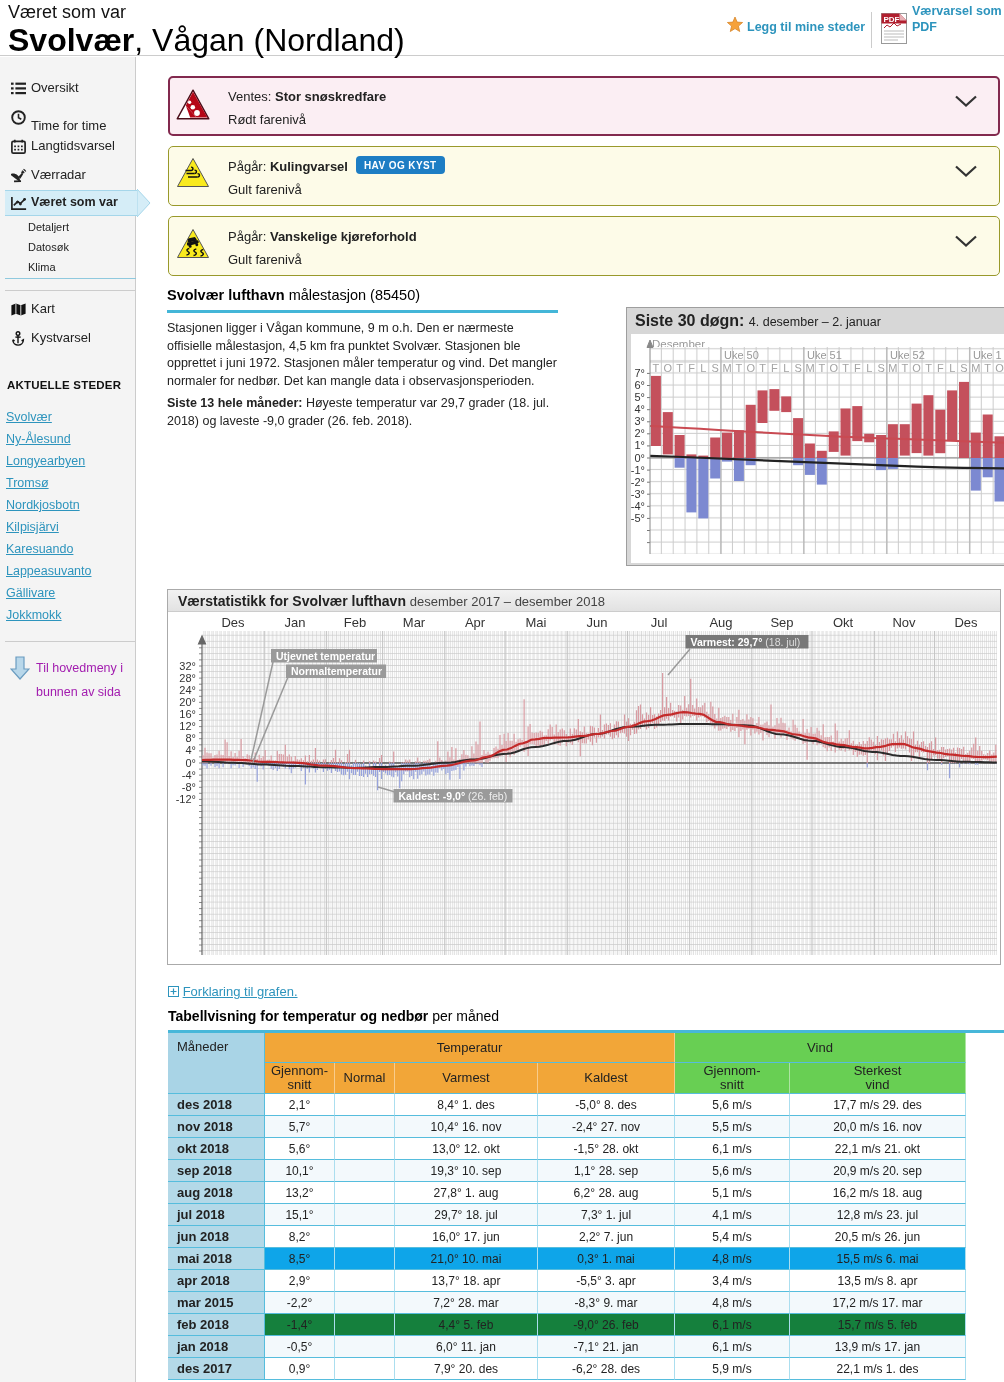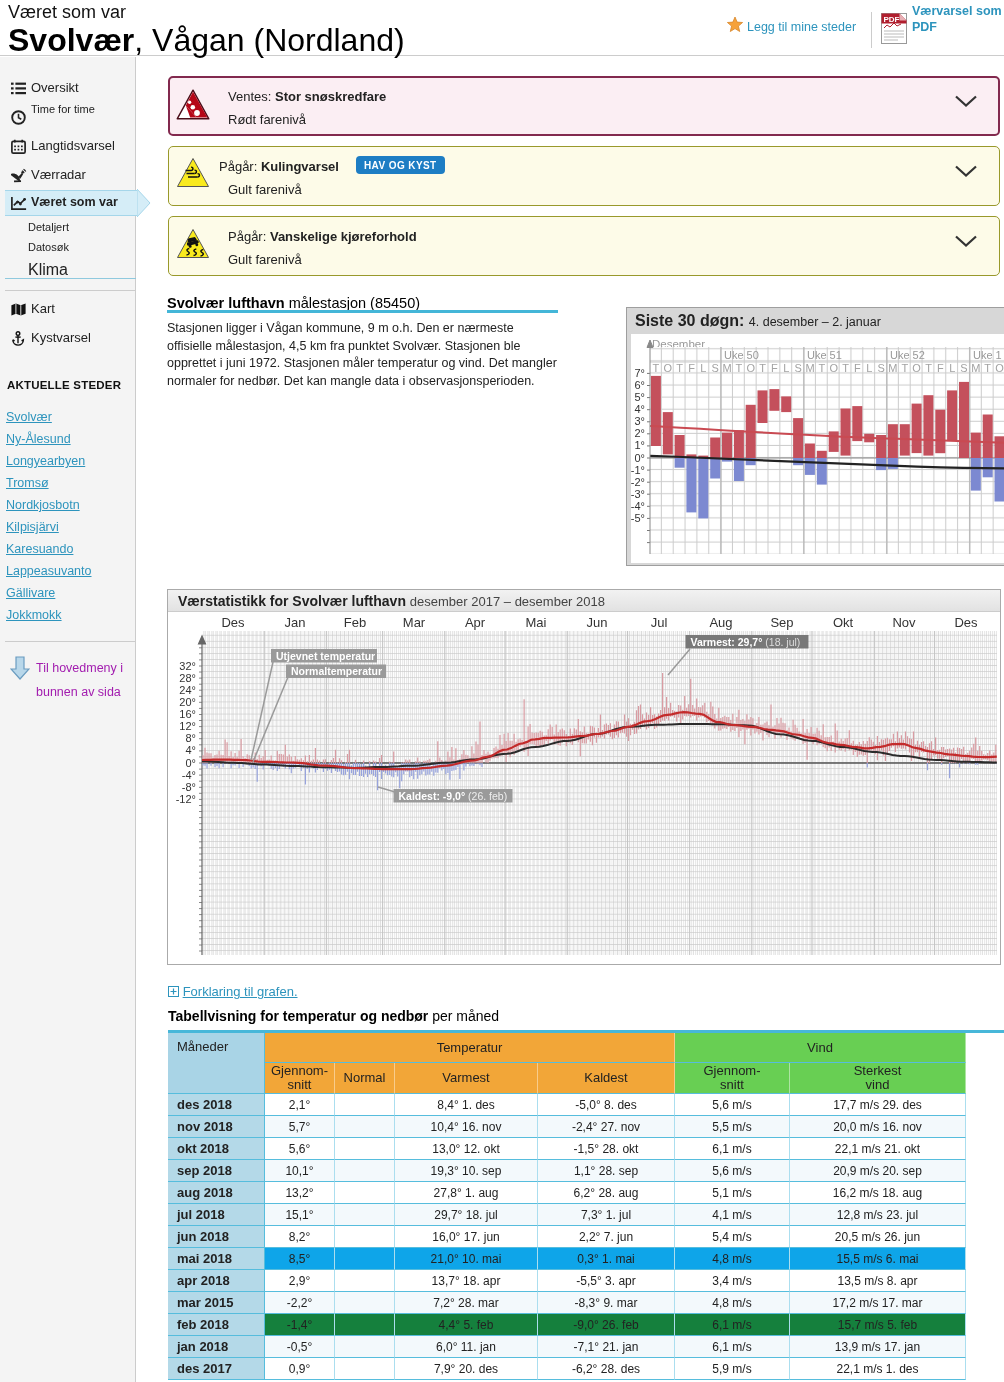--- a/index.html
+++ b/index.html
@@ -10,21 +10,21 @@
 </style></head>
 <body>
 <div class="abs" style="left:0;top:0;width:1004px;height:56px;border-bottom:1px solid #ccc"></div>
 <div class="abs" style="left:8px;top:2px;font-size:18px;color:#111">Været som var</div>
 <div class="abs" style="left:8px;top:22px;font-size:32px;color:#000;white-space:nowrap"><b>Svolvær</b>, Vågan (Nordland)</div>
 <div class="abs" style="left:727px;top:17px">
 <svg width="16" height="15" viewBox="0 0 16 15">
       <path d="M8 0l2.1 5.1 5.5.4-4.2 3.6 1.3 5.4L8 11.6l-4.7 2.9 1.3-5.4L.4 5.5l5.5-.4z" fill="#f6a23b" stroke="#d8862a" stroke-width="0.8"></path>
     </svg>
 </div>
-<div class="abs teal" style="left:747px;top:20px;font-size:12.5px;font-weight:normal">Legg til mine steder</div>
+<div class="abs teal" style="left:747px;top:20px;font-size:12.5px;font-weight:bold">Legg til mine steder</div>
 <div class="abs" style="left:871px;top:12px;width:1px;height:36px;background:#ccc"></div>
 <div class="abs" style="left:881px;top:13px">
 <svg width="26" height="31" viewBox="0 0 26 31">
 <rect x="0.5" y="0.5" width="25" height="30" fill="#fff" stroke="#999"></rect>
 <path d="M0.5 0.5h18l7 7v3h-25z" fill="#b11f2f"></path>
 <path d="M18.5 0.5l7 7h-7z" fill="#e8b0b5"></path>
 <text x="2.5" y="8.6" font-size="8" font-weight="bold" fill="#fff" font-family="Liberation Sans">PDF</text>
 <path d="M3 15l3-3 3 2 4-4 3 3 4-2" stroke="#b11f2f" stroke-width="1" fill="none"></path>
 <path d="M3 18h20M3 21h20M3 24h20M3 27h14" stroke="#bbb" stroke-width="1"></path>
 </svg>
@@ -39,21 +39,21 @@
         <rect x="4.4" y="5.3" width="10.6" height="2.2"></rect>
         <rect x="0" y="10" width="2.6" height="2.2"></rect>
         <rect x="4.4" y="10" width="10.6" height="2.2"></rect>
       </g>
     </svg></div>
 <div class="abs" style="left:31px;top:80px;font-size:13px;color:#222">Oversikt</div>
 <div class="abs" style="left:11px;top:110px"><svg width="15" height="15" viewBox="0 0 15 15">
       <circle cx="7.5" cy="7.5" r="6.3" fill="none" stroke="#222" stroke-width="1.9"></circle>
       <path d="M7.5 3.8v3.9l2.8 1.5" stroke="#222" stroke-width="1.6" fill="none"></path>
     </svg></div>
-<div class="abs" style="left:31px;top:103px;font-size:11px;color:#222">Time for time</div>
+<div class="abs" style="left:31px;top:118px;font-size:13px;color:#222">Time for time</div>
 <div class="abs" style="left:11px;top:139px"><svg width="15" height="15" viewBox="0 0 15 15">
       <rect x="0.9" y="2.3" width="13.2" height="11.8" rx="1.4" fill="none" stroke="#222" stroke-width="1.7"></rect>
       <path d="M3.8 0.7v2.8M11.2 0.7v2.8" stroke="#222" stroke-width="1.7"></path>
       <g fill="#222">
         <rect x="3.2" y="6.5" width="1.7" height="1.7"></rect>
         <rect x="6.6" y="6.5" width="1.7" height="1.7"></rect>
         <rect x="10" y="6.5" width="1.7" height="1.7"></rect>
         <rect x="3.2" y="9.8" width="1.7" height="1.7"></rect>
         <rect x="6.6" y="9.8" width="1.7" height="1.7"></rect>
         <rect x="10" y="9.8" width="1.7" height="1.7"></rect>
@@ -77,21 +77,21 @@
 <div class="abs" style="left:11px;top:196px"><svg width="16" height="14" viewBox="0 0 16 14">
       <path d="M0.9 0.9v12.2h14.2" stroke="#222" stroke-width="1.7" fill="none"></path>
       <path d="M2.8 9.4l3.8-3.8 2.8 1.9 4.7-4.7" stroke="#222" stroke-width="1.7" fill="none"></path>
       <circle cx="6.6" cy="6.1" r="1.4" fill="#222"></circle>
       <circle cx="9.4" cy="8" r="1.4" fill="#222"></circle>
       <circle cx="13.6" cy="3.3" r="1.4" fill="#222"></circle>
     </svg></div>
 <div class="abs" style="left:31px;top:195px;font-size:12.5px;font-weight:bold;color:#222">Været som var</div>
 <div class="abs" style="left:28px;top:221px;font-size:11px;color:#222">Detaljert</div>
 <div class="abs" style="left:28px;top:241px;font-size:11px;color:#222">Datosøk</div>
-<div class="abs" style="left:28px;top:261px;font-size:16px;color:#222">Klima</div>
+<div class="abs" style="left:28px;top:261px;font-size:11px;color:#222">Klima</div>
 <div class="abs" style="left:5px;top:278px;width:131px;height:1px;background:#8fc9de"></div>
 <div class="abs" style="left:5px;top:290px;width:131px;height:1px;background:#ccc"></div>
 <div class="abs" style="left:11px;top:302px"><svg width="15" height="13" viewBox="0 0 15 13">
       <path d="M0.4 2.2L4.9 0.4 9.8 2.2 14.6 0.4V10.8L9.8 12.6 4.9 10.8 0.4 12.6Z" fill="#111"></path>
       <path d="M4.9 0.4V10.8M9.8 2.2V12.6" stroke="#f4f4f4" stroke-width="0.9"></path>
     </svg></div>
 <div class="abs" style="left:31px;top:301px;font-size:13px;color:#222">Kart</div>
 <div class="abs" style="left:11px;top:331px"><svg width="14" height="15" viewBox="0 0 14 15">
       <circle cx="7" cy="2.6" r="1.8" fill="none" stroke="#111" stroke-width="1.4"></circle>
       <path d="M7 4.4v7.9" stroke="#111" stroke-width="1.4"></path>
@@ -128,21 +128,21 @@
 <div class="abs" style="left:228px;top:112px;font-size:13px">Rødt farenivå</div>
 <svg class="abs" width="24" height="12" viewBox="0 0 24 12" style="left:954px;top:95px">
     <path d="M2 1.5l10 9 10-9" stroke="#333" stroke-width="2.2" fill="none"></path>
   </svg>
 <div class="abs" style="left:168px;top:146px;width:832px;height:60px;background:#fdfbe8;border:1px solid #99992b;border-radius:5px"></div>
 <svg class="abs" width="34" height="31" viewBox="0 0 34 31" style="left:176px;top:157px">
 <path d="M17 1.5L32.5 29.5H1.5Z" fill="#f9ea1e" stroke="#555" stroke-width="1" stroke-linejoin="round"></path>
 <path d="M10.5 16.5h8M12 20h9.5M9.5 13.5h5.5" stroke="#111" stroke-width="1.4" fill="none"></path>
 <path d="M18.5 16.5c2.6 0 2.6-3.4 0-3.4M21.5 20c2.6 0 2.6-3.4 0-3.4M15 13.5c2.6 0 2.6-3.4 0-3.4" stroke="#111" stroke-width="1.4" fill="none"></path>
 </svg>
-<div class="abs" style="left:219px;top:159px;font-size:13px">Pågår: <b>Kulingvarsel</b></div>
+<div class="abs" style="left:228px;top:159px;font-size:13px">Pågår: <b>Kulingvarsel</b></div>
 <div class="abs" style="left:356px;top:156px;background:#1d7dc4;color:#fff;font-size:10px;font-weight:bold;padding:3.5px 8px;border-radius:4px;letter-spacing:0.4px">HAV OG KYST</div>
 <div class="abs" style="left:228px;top:182px;font-size:13px">Gult farenivå</div>
 <svg class="abs" width="24" height="12" viewBox="0 0 24 12" style="left:954px;top:165px">
     <path d="M2 1.5l10 9 10-9" stroke="#333" stroke-width="2.2" fill="none"></path>
   </svg>
 <div class="abs" style="left:168px;top:216px;width:832px;height:60px;background:#fdfbe8;border:1px solid #99992b;border-radius:5px"></div>
 <svg class="abs" width="34" height="31" viewBox="0 0 34 31" style="left:176px;top:228px">
 <path d="M17 1.5L32.5 29.5H1.5Z" fill="#f9ea1e" stroke="#555" stroke-width="1" stroke-linejoin="round"></path>
 <g transform="rotate(-14 17 14)">
       <path d="M11.5 13.5l1-3a1.6 1.6 0 0 1 1.5-1h5a1.6 1.6 0 0 1 1.5 1l1 3z" fill="#111"></path>
@@ -152,24 +152,25 @@
     </g>
 <path d="M10.5 27c3-0.5 3.5-2.6 1.6-3.4c-1.9-0.8-1.4-2.8 1.2-3.2" stroke="#111" stroke-width="1.5" fill="none"></path>
 <path d="M17.5 27.5c3-0.5 3.5-2.6 1.6-3.4c-1.9-0.8-1.4-2.8 1.2-3.2" stroke="#111" stroke-width="1.5" fill="none"></path>
 <path d="M24.5 28c3-0.5 3.5-2.6 1.6-3.4c-1.9-0.8-1.4-2.8 1.2-3.2" stroke="#111" stroke-width="1.5" fill="none"></path>
 </svg>
 <div class="abs" style="left:228px;top:229px;font-size:13px">Pågår: <b>Vanskelige kjøreforhold</b></div>
 <div class="abs" style="left:228px;top:252px;font-size:13px">Gult farenivå</div>
 <svg class="abs" width="24" height="12" viewBox="0 0 24 12" style="left:954px;top:235px">
     <path d="M2 1.5l10 9 10-9" stroke="#333" stroke-width="2.2" fill="none"></path>
   </svg>
-<div class="abs" style="left:167px;top:295px;font-size:14.5px;color:#000"><b>Svolvær lufthavn</b> målestasjon (85450)</div>
+<div class="abs" style="left:167px;top:287px;font-size:14.5px;color:#000"><b>Svolvær lufthavn</b> målestasjon (85450)</div>
 <div class="abs" style="left:167px;top:310px;width:391px;height:3px;background:#44b6d8"></div>
 <div class="abs" style="left:167px;top:320px;width:430px;font-size:12.5px;line-height:17.5px;color:#222">
 <p>Stasjonen ligger i Vågan kommune, 9 m o.h. Den er nærmeste<br>offisielle målestasjon, 4,5 km fra punktet Svolvær. Stasjonen ble<br>opprettet i juni 1972. Stasjonen måler temperatur og vind. Det mangler<br>normaler for nedbør. Det kan mangle data i observasjonsperioden.</p>
+<p style="margin-top:5px"><b>Siste 13 hele måneder:</b> Høyeste temperatur var 29,7 grader (18. jul.<br>2018) og laveste -9,0 grader (26. feb. 2018).</p>
 </div>
 
 <div class="abs" style="left:626px;top:307px;width:390px;height:259px;border:1px solid #9e9e9e;background:#d7d7d7">
 <div style="height:26px;padding:4px 0 0 8px;font-size:16px;white-space:nowrap;color:#222"><b>Siste 30 døgn:</b> <span style="font-size:12.5px">4. desember – 2. januar</span></div>
 <svg width="377" height="231" style="position:absolute;left:0;top:26px">
 <defs>
 <pattern id="gmini" width="11.85" height="12.08" patternUnits="userSpaceOnUse" x="23.0" y="124.0">
 <rect width="11.85" height="12.08" fill="#fff"></rect>
 <path d="M11.35 0V12.08" stroke="#ccc" stroke-width="1"></path>
 <path d="M0 11.58H11.85" stroke="#ccc" stroke-width="1"></path>

